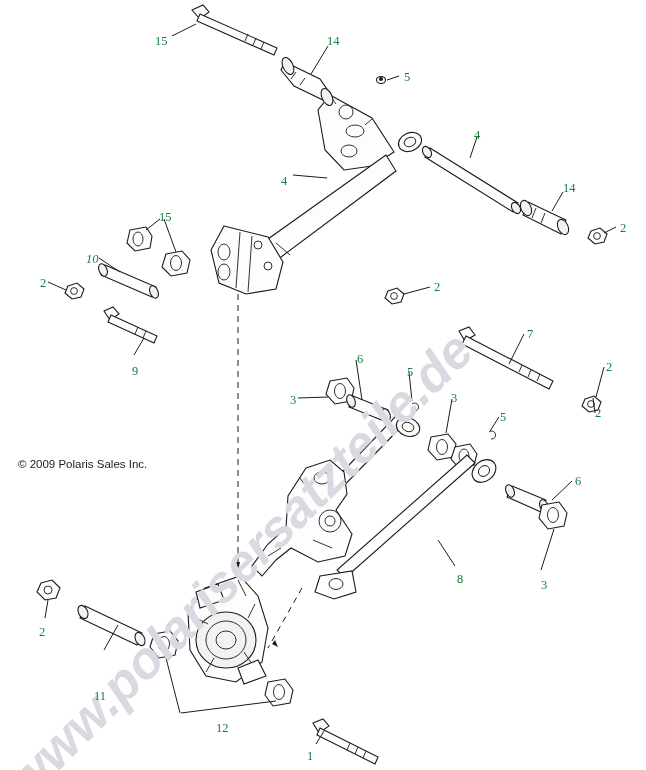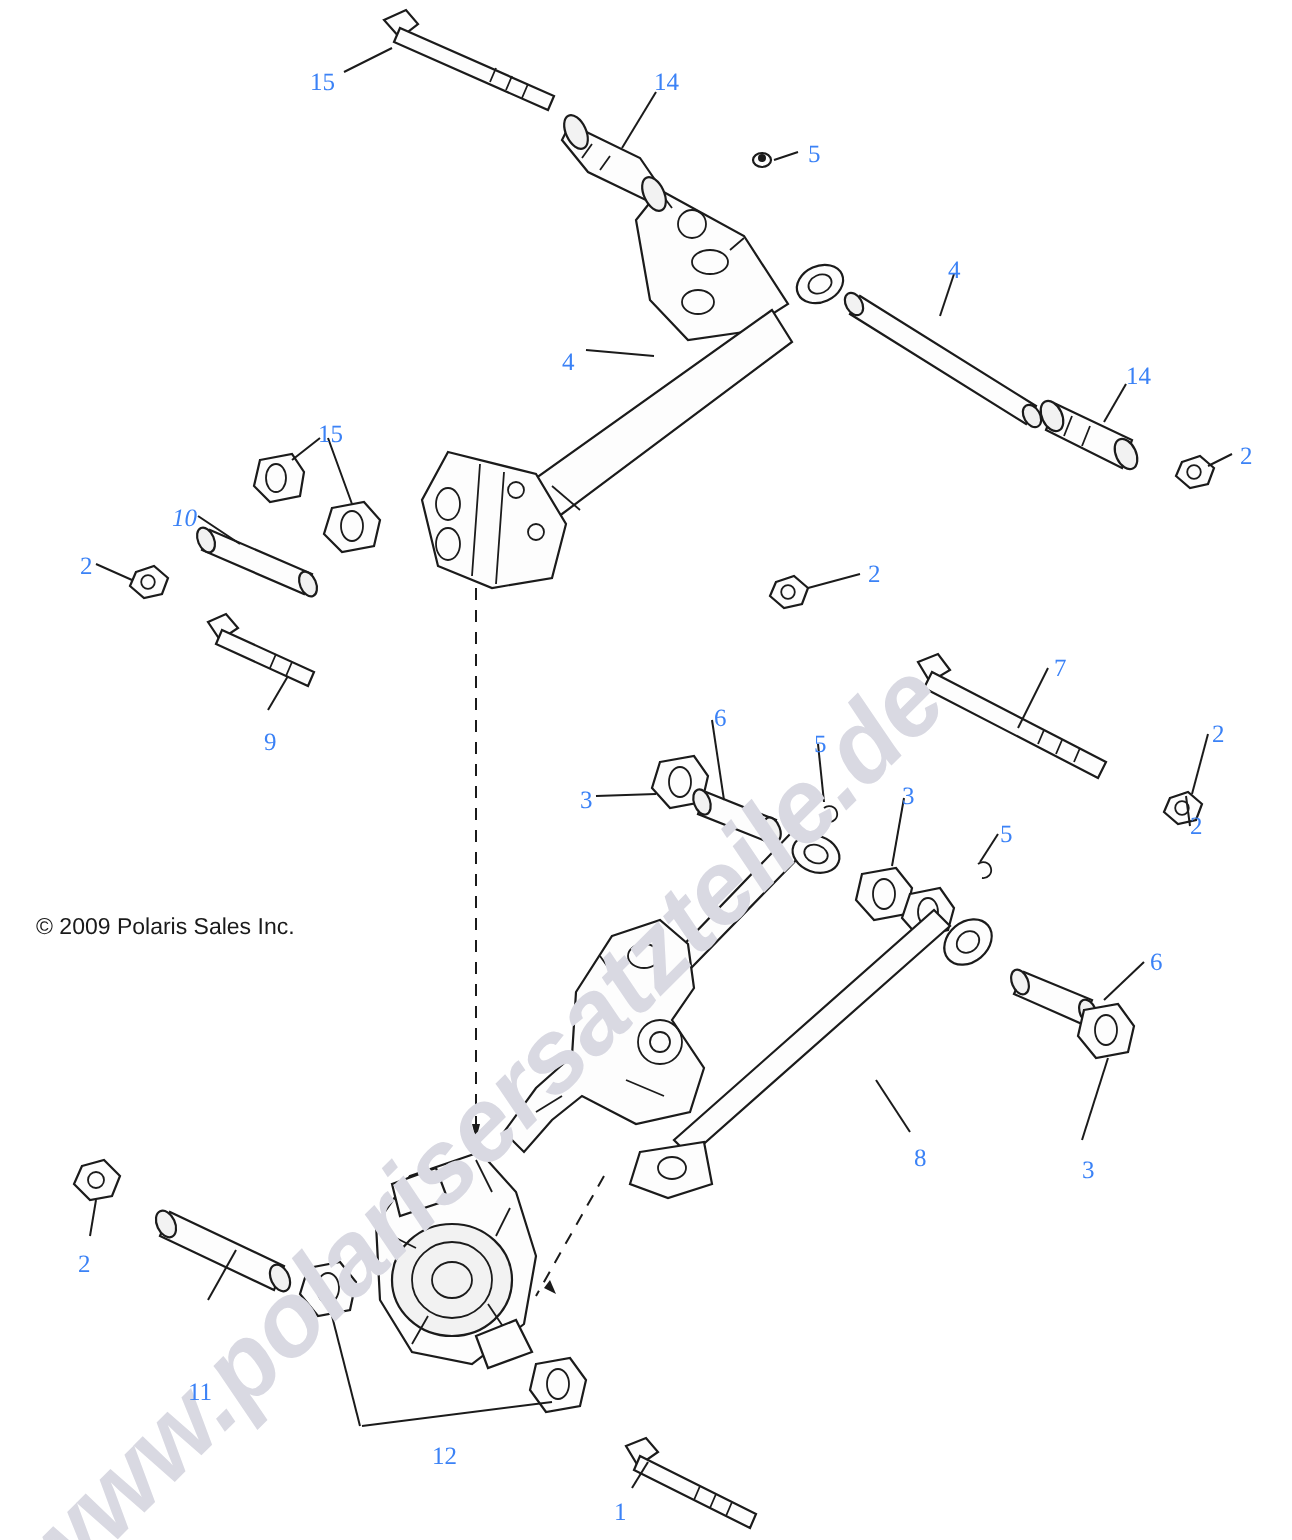--- a/index.html
+++ b/index.html
@@ -31,21 +31,21 @@
   #copyright{
     position:absolute;
     left:18px;top:458px;
     font-size:11.5px;
     color:#1a1a1a;
     white-space:nowrap;
   }
   .lbl{
     position:absolute;
     font-size:12.5px;
-    color:#3b82f6;
+    color:#15803d;
     font-family:"Liberation Serif", serif;
     white-space:nowrap;
   }
   svg{position:absolute;left:0;top:0;}
   .ln{stroke:#1b1b1b;stroke-width:1;fill:none;}
   .part{fill:#fdfdfd;stroke:#1b1b1b;stroke-width:1.1;}
   .part2{fill:#f2f2f2;stroke:#1b1b1b;stroke-width:1.1;}
   .thin{fill:none;stroke:#1b1b1b;stroke-width:0.9;}
   .dash{fill:none;stroke:#1b1b1b;stroke-width:1;stroke-dasharray:6 5;}
   .dot{fill:#1b1b1b;}

